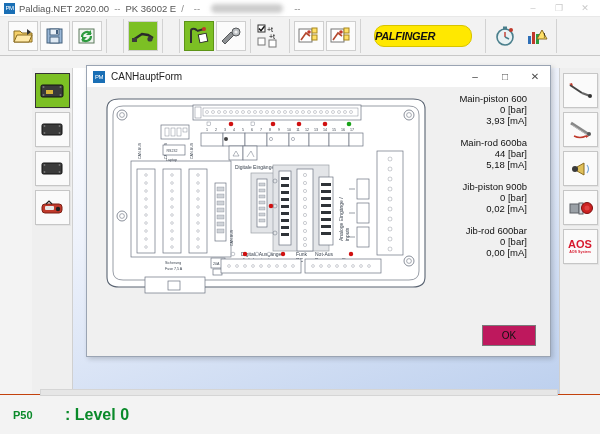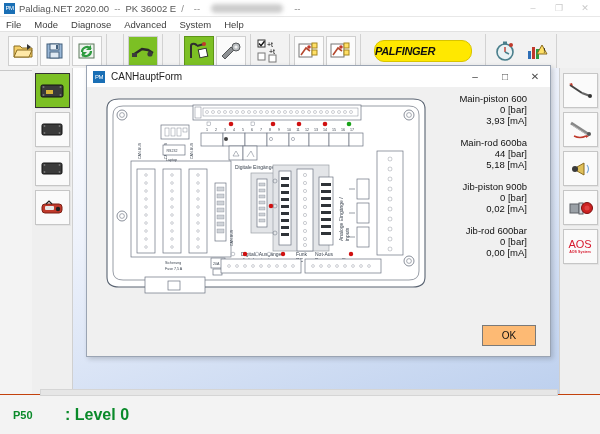--- a/index.html
+++ b/index.html
@@ -47,21 +47,21 @@
   .body{position:absolute;left:0;top:68px;right:0;bottom:39px;margin-left:32px;}
   .side{position:absolute;top:0;bottom:0;width:40px;background:#efefef;
         border-right:1px solid #d0d0d0;padding-top:3px;}
   .side.left{left:0;}
   .side.right{right:0;border-right:none;border-left:1px solid #d0d0d0;}
   .sbtn{width:33px;height:33px;margin:2px auto 4px auto;border:1px solid #c6c6c6;
         background:#fafafa;display:flex;align-items:center;justify-content:center;
         box-shadow:1px 1px 0 #e4e4e4;}
   .sbtn.sel{background:#7cc024;border:1px solid #333;}
   .aos{flex-direction:column;line-height:1;}
-  .aos .a1{color:#d7192d;font-weight:normal;font-size:11px;}
+  .aos .a1{color:#d7192d;font-weight:bold;font-size:11px;}
   .aos .a2{color:#d7192d;font-weight:bold;font-size:3.6px;margin-top:1px;}
 
   .canvas{position:absolute;left:41px;right:41px;top:0;bottom:0;
           background:linear-gradient(160deg,#ffffff 0%,#eef2fb 35%,#bdd0ee 100%);}
 
   
   .dialog{position:absolute;left:13px;top:-3px;width:463px;height:290px;
           background:#f0f0f0;border:1px solid #9aa4b3;
           box-shadow:2px 2px 5px rgba(0,0,0,.18);}
   .dlg-tb{height:21px;background:#ffffff;display:flex;align-items:center;position:relative;}
@@ -73,21 +73,21 @@
            color:#4a4a4a;font-size:10px;}
   .dlg-body{position:absolute;left:0;right:0;top:21px;bottom:0;}
 
   
   .readouts{position:absolute;right:23px;top:6px;width:88px;text-align:right;}
   .ro-grp{margin-bottom:11px;}
   .ro-name{font-size:9.5px;color:#111;}
   .ro-val{font-size:9.5px;color:#111;}
 
   .okbtn{position:absolute;right:14px;bottom:10px;width:52px;height:19px;
-         background:#fdba74;border:1px solid #7a7a7a;font-size:10px;color:#111;
+         background:#be185d;border:1px solid #7a7a7a;font-size:10px;color:#111;
          display:flex;align-items:center;justify-content:center;}
 
   
   .schem{position:absolute;left:6px;top:4px;width:352px;height:218px;}
   .schem svg{display:block;}
 
   
   .status{position:absolute;left:0;right:0;bottom:0;height:39px;background:#f3f3f3;
           border-top:1px solid #c2410c;display:flex;align-items:center;}
   .st-p{color:#0a8a2a;font-weight:bold;font-size:11px;margin-left:13px;width:52px;}
@@ -112,28 +112,20 @@
     <div class="tb-sep">--</div>
     <div class="tb-blur"></div>
     <div class="tb-sep">--</div>
     <div class="tb-ctrls">
       <div class="tb-btn">–</div>
       <div class="tb-btn">❐</div>
       <div class="tb-btn">✕</div>
     </div>
   </div>
 
-  <div class="menubar">
-    <div class="menu-item">File</div>
-    <div class="menu-item">Mode</div>
-    <div class="menu-item">Diagnose</div>
-    <div class="menu-item">Advanced</div>
-    <div class="menu-item">System</div>
-    <div class="menu-item">Help</div>
-  </div>
 
   <div class="toolbar">
 
     <div class="tgrp">
       <div class="tbtn">
         <svg width="20" height="18" viewBox="0 0 20 18">
           <path d="M1 4h6l2 2h10v9H1z" fill="#f5d06a" stroke="#8a6c20"></path>
           <path d="M1 15l3-7h15l-3 7z" fill="#ffe9a8" stroke="#8a6c20"></path>
           <path d="M14 2l4 3-4 3z" fill="#333"></path>
         </svg>

